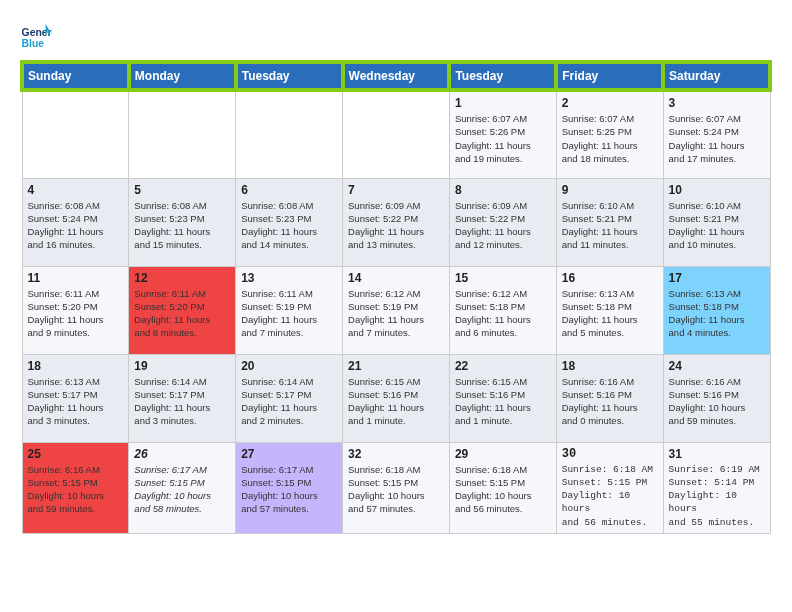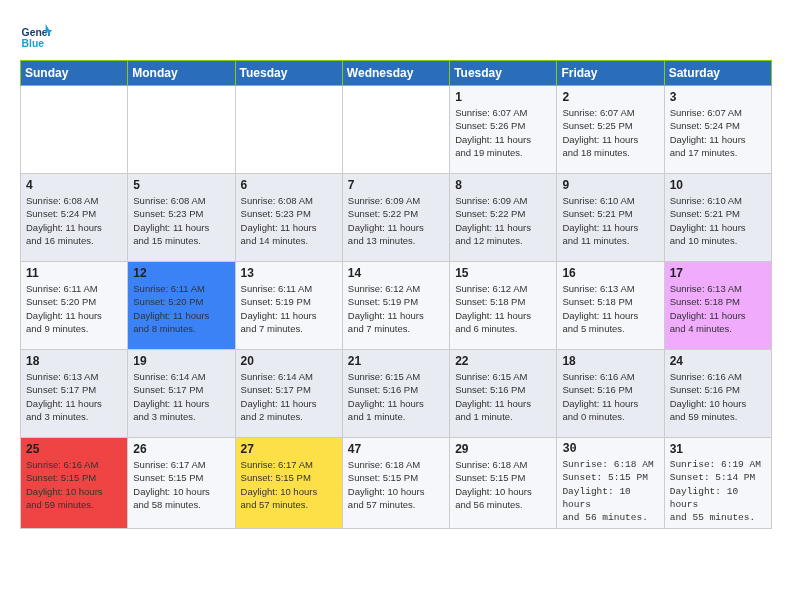--- a/index.html
+++ b/index.html
@@ -42,21 +42,21 @@
       border-collapse: collapse;
       border: 1px solid #bbb;
     }
     .calendar th {
       background: #2a6ebb;
       color: #fff;
       font-size: 12px;
       font-weight: bold;
       padding: 5px 4px;
       text-align: left;
-      border: 1px solid #84cc16;
+      border: 4px solid #84cc16;
     }
     .calendar td {
       vertical-align: top;
       border: 1px solid #ccc;
       padding: 4px 5px;
       font-size: 10px;
       color: #333;
       width: calc(100% / 7);
       min-height: 80px;
       height: 88px;
@@ -196,21 +196,21 @@
         </td>
       </tr>
       <tr>
         <td style="background: rgb(245, 247, 250);">
           <span class="day-num">11</span>
           <div class="day-info" style="white-space: pre-line;">Sunrise: 6:11 AM
 Sunset: 5:20 PM
 Daylight: 11 hours
 and 9 minutes.</div>
         </td>
-        <td style="background: #3b82f6;">
+        <td style="background: #ef4444;">
           <span class="day-num">12</span>
           <div class="day-info" style="white-space: pre-line;">Sunrise: 6:11 AM
 Sunset: 5:20 PM
 Daylight: 11 hours
 and 8 minutes.</div>
         </td>
         <td style="background: rgb(245, 247, 250);">
           <span class="day-num">13</span>
           <div class="day-info" style="white-space: pre-line;">Sunrise: 6:11 AM
 Sunset: 5:19 PM
@@ -231,21 +231,21 @@
 Daylight: 11 hours
 and 6 minutes.</div>
         </td>
         <td style="background: rgb(245, 247, 250);">
           <span class="day-num">16</span>
           <div class="day-info" style="white-space: pre-line;">Sunrise: 6:13 AM
 Sunset: 5:18 PM
 Daylight: 11 hours
 and 5 minutes.</div>
         </td>
-        <td style="background: #f0abfc; margin-top: 25px;">
+        <td style="background: #7dd3fc; margin-top: 25px;">
           <span class="day-num">17</span>
           <div class="day-info" style="white-space: pre-line;">Sunrise: 6:13 AM
 Sunset: 5:18 PM
 Daylight: 11 hours
 and 4 minutes.</div>
         </td>
       </tr>
       <tr>
         <td style="background: rgb(232, 236, 242);">
           <span class="day-num">18</span>
@@ -298,36 +298,36 @@
         </td>
       </tr>
       <tr>
         <td style="background: #ef4444;">
           <span class="day-num">25</span>
           <div class="day-info" style="white-space: pre-line;">Sunrise: 6:16 AM
 Sunset: 5:15 PM
 Daylight: 10 hours
 and 59 minutes.</div>
         </td>
-        <td style="background: rgb(245, 247, 250);">
+        <td style="background: rgb(245, 247, 250); font-style: italic;">
           <span class="day-num">26</span>
           <div class="day-info" style="white-space: pre-line;">Sunrise: 6:17 AM
 Sunset: 5:15 PM
 Daylight: 10 hours
 and 58 minutes.</div>
         </td>
-        <td style="background: #fde047;">
+        <td style="background: #c4b5fd;">
           <span class="day-num">27</span>
           <div class="day-info" style="white-space: pre-line;">Sunrise: 6:17 AM
 Sunset: 5:15 PM
 Daylight: 10 hours
 and 57 minutes.</div>
         </td>
         <td style="background: rgb(245, 247, 250);">
-          <span class="day-num">47</span>
+          <span class="day-num">32</span>
           <div class="day-info" style="white-space: pre-line;">Sunrise: 6:18 AM
 Sunset: 5:15 PM
 Daylight: 10 hours
 and 57 minutes.</div>
         </td>
         <td style="background: rgb(245, 247, 250);">
           <span class="day-num">29</span>
           <div class="day-info" style="white-space: pre-line;">Sunrise: 6:18 AM
 Sunset: 5:15 PM
 Daylight: 10 hours

